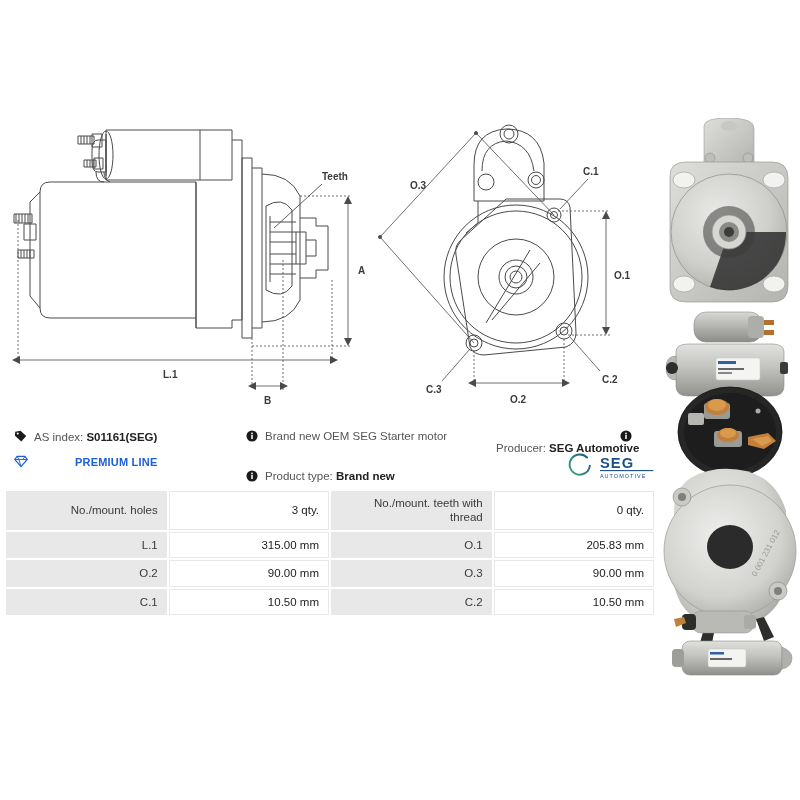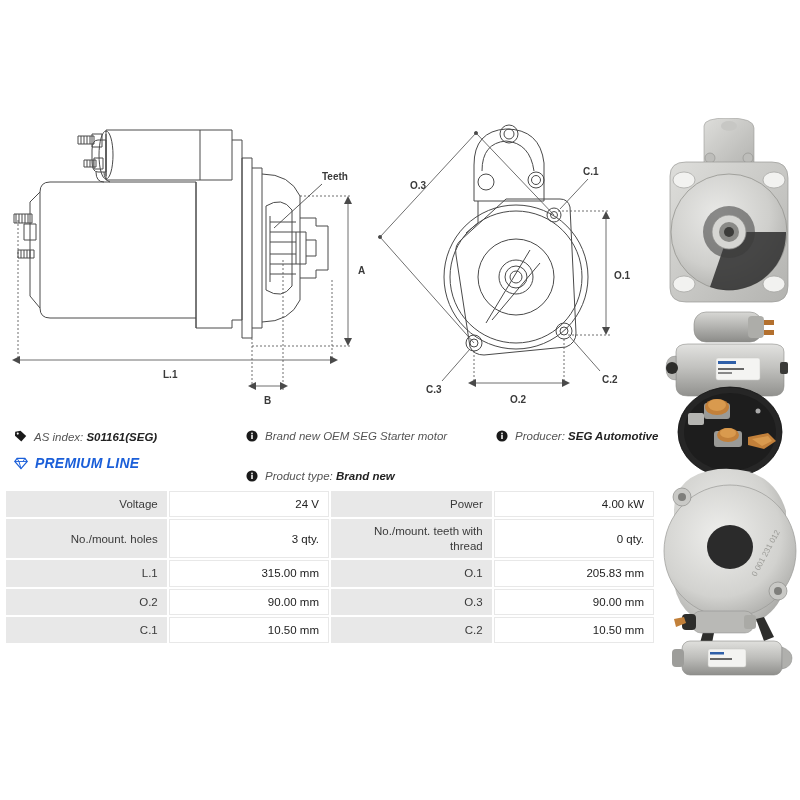--- a/index.html
+++ b/index.html
@@ -15,30 +15,30 @@
   .main-col { position:absolute; left:0; top:0; width:660px; height:800px; }
 
   
   .drawings { position:relative; width:660px; height:420px;font-weight:bold; }
   .draw-side { position:absolute; left:0;   top:110px; width:380px; height:300px; }
   .draw-front{ position:absolute; left:378px; top:105px; width:282px; height:315px; }
   .draw-side svg, .draw-front svg { display:block; width:100%; height:100%; }
 
   
   .info-block { position:absolute; left:0; top:424px; width:660px; height:60px; }
-  .info-row { position:absolute; display:flex; align-items:center; font-size:11.5px; color:#555;font-style:italic; }
+  .info-row { position:absolute; display:flex; align-items:flex-end; font-size:11.5px; color:#555; }
   .ir1 { left:14px;  top:6px; }
   .ir2 { left:14px;  top:31px; }
   .ir3 { left:246px; top:6px; }
   .ir4 { left:246px; top:46px; }
-  .ir5 { left:496px; top:6px; }
+  .ir5 { left:496px; top:6px;flex-direction:column; }
   .info-ico { flex:0 0 auto; margin-right:7px; display:flex; align-items:center; }
   .info-txt { white-space:nowrap; }
   .info-txt b { color:#222; font-weight:bold; }
-  .premium { color:#1b5fd9; font-weight:bold; font-size:14px; letter-spacing:.2px; }
+  .premium { color:#1b5fd9; font-weight:bold; font-size:11px; letter-spacing:.2px;margin-left:40px; }
   .seg-logo { position:absolute; left:565px; top:28px; width:92px; height:28px; }
   .seg-logo svg { display:block; }
 
   
   .spec { position:absolute; left:4px; top:489px; width:652px;
           border-collapse:separate; border-spacing:2px; font-size:11.5px; }
   .spec td { padding:5px 9px; vertical-align:middle; line-height:1.25; }
   .spec td.k { background:#e8e8e8; text-align:right; color:#3a3a3a; width:163px; }
   .spec td.v { background:#ffffff; text-align:right; color:#222; width:163px;
                border:1px solid #e8e8e8; }
@@ -258,30 +258,38 @@
         <span class="info-ico">
           <svg width="12" height="12" viewBox="0 0 16 16">
               <circle cx="8" cy="8" r="7.4" fill="#1a1a1a"></circle>
               <rect x="7" y="6.4" width="2" height="5.6" fill="#fff"></rect>
               <rect x="7" y="3.5" width="2" height="2.1" fill="#fff"></rect>
             </svg>
         </span>
         <span class="info-txt"><span>Producer:</span> <b>SEG Automotive</b></span>
       </div>
 
+      <div class="seg-logo">
+        <svg viewBox="0 0 100 30" xmlns="http://www.w3.org/2000/svg">
+          <defs>
+            <linearGradient id="segarc" x1="0" y1="1" x2="1" y2="0">
+              <stop offset="0%" stop-color="#3bab6e"></stop>
+              <stop offset="100%" stop-color="#1b4f8a"></stop>
+            </linearGradient>
+          </defs>
+          <path d="M24 6 A11 11 0 1 0 27 15" fill="none" stroke="url(#segarc)" stroke-width="2.1" stroke-linecap="round"></path>
+          <text x="38" y="17" font-family="Liberation Sans, sans-serif" font-size="16" font-weight="bold" fill="#1b4f8a" letter-spacing="1.2">SEG</text>
+          <rect x="38" y="19.6" width="58" height="1.2" fill="#1b4f8a"></rect>
+          <text x="38" y="28" font-family="Liberation Sans, sans-serif" font-size="6" fill="#1b4f8a" letter-spacing="1.1">AUTOMOTIVE</text>
+        </svg>
+      </div>
     </div>
 
     <table class="spec">
       <tbody>
-        <tr>
-          <td class="k">Voltage</td>
-          <td class="v">24 V</td>
-          <td class="k">Power</td>
-          <td class="v">4.00 kW</td>
-        </tr>
         <tr class="tall">
           <td class="k">No./mount. holes</td>
           <td class="v">3 qty.</td>
           <td class="k">No./mount. teeth with thread</td>
           <td class="v">0 qty.</td>
         </tr>
         <tr>
           <td class="k">L.1</td>
           <td class="v">315.00 mm</td>
           <td class="k">O.1</td>

